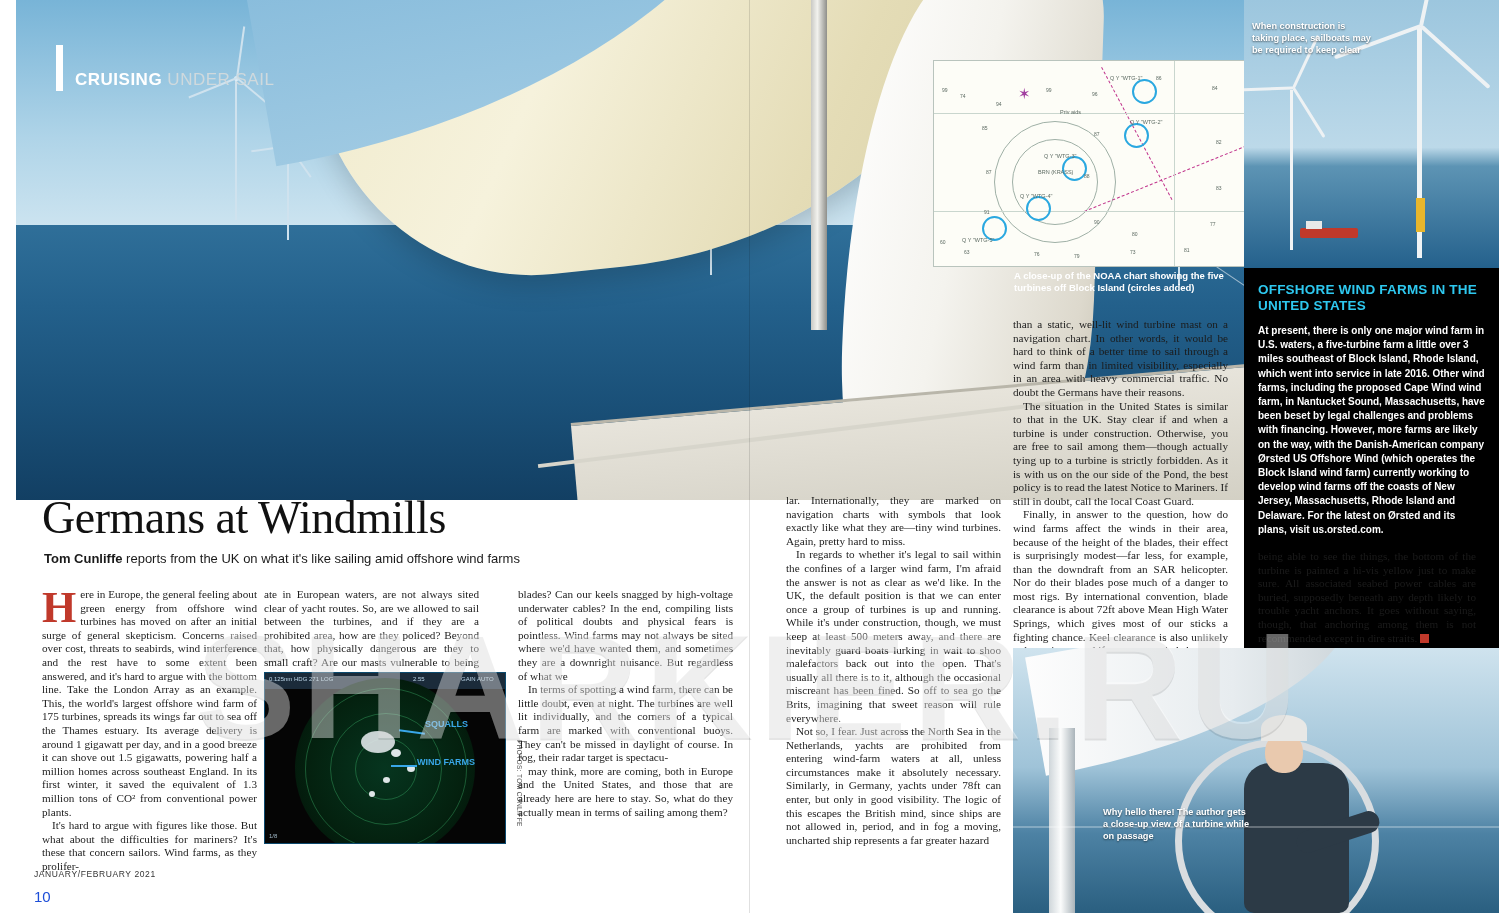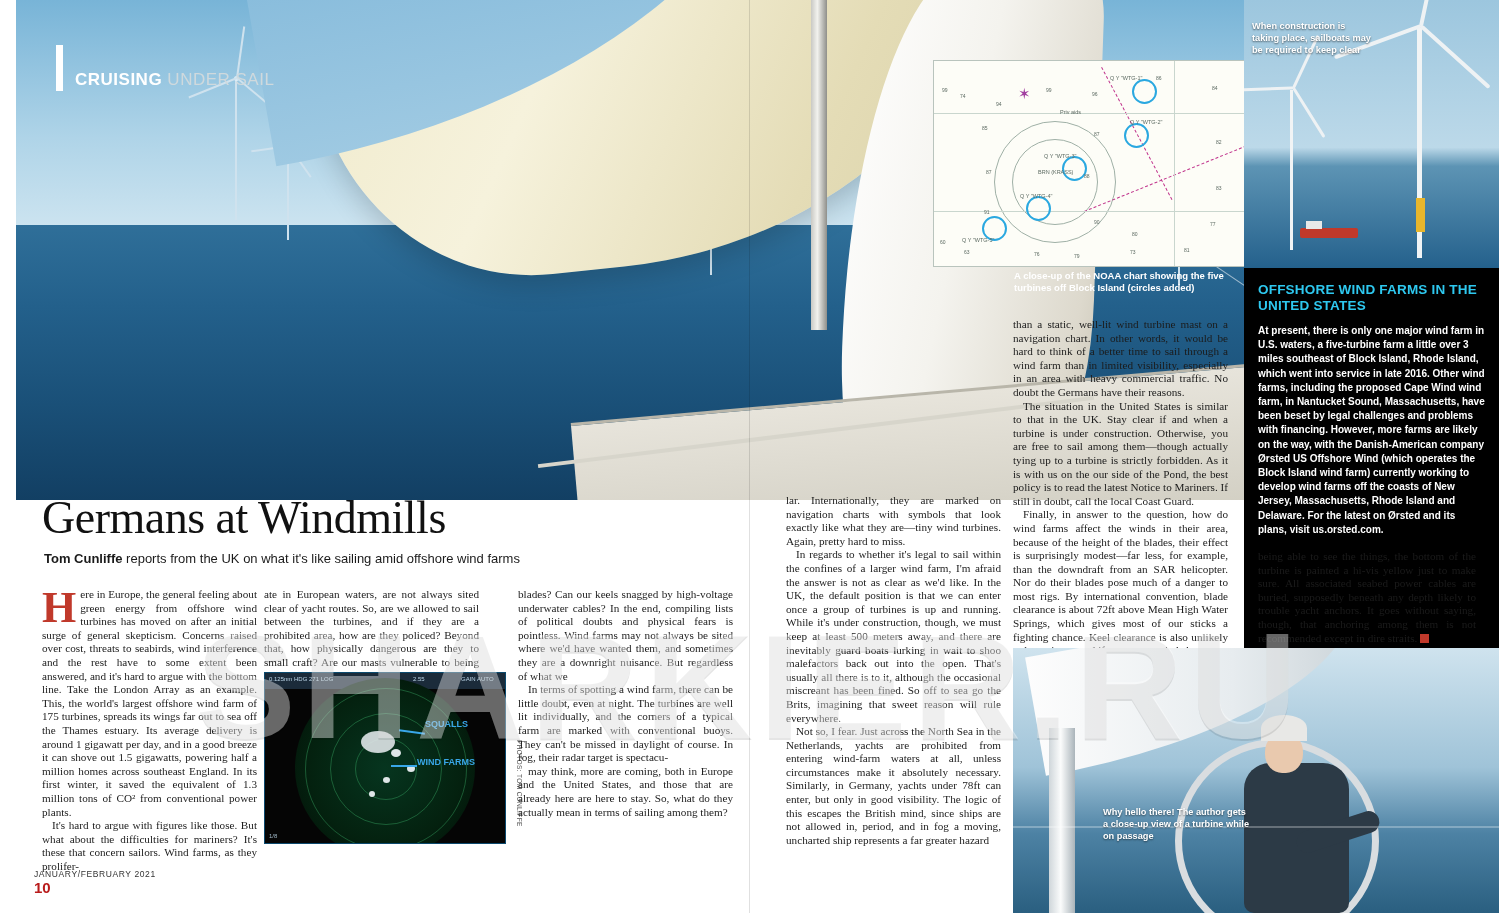--- a/index.html
+++ b/index.html
@@ -189,22 +189,22 @@
     font-family:"Liberation Sans",sans-serif;font-size:9.2px;line-height:12px;font-weight:700;color:#fff;
     text-shadow:0 1px 2px rgba(0,0,0,.55);
   }
 
   
   .folio{
     position:absolute;left:34px;bottom:34px;
     font-family:"Liberation Sans",sans-serif;font-size:8.5px;color:#333;letter-spacing:.6px;
   }
   .pagenum{
-    position:absolute;left:34px;bottom:17px;
-    font-family:"Liberation Sans",sans-serif;font-size:15px;color:#b91c1c;font-weight:700;
+    position:absolute;left:34px;bottom:8px;
+    font-family:"Liberation Sans",sans-serif;font-size:15px;color:#1d4ed8;font-weight:400;
   }
   .burst{
     position:absolute;left:58px;bottom:2px;width:44px;height:44px;
     background:#fff;
   }
   .gutter{
     position:absolute;left:749px;top:0;width:1px;height:913px;background:rgba(0,0,0,.12);
   }
   .endmark{display:inline-block;width:9px;height:9px;background:#c0392b;vertical-align:-1px;margin-left:3px;}
 

